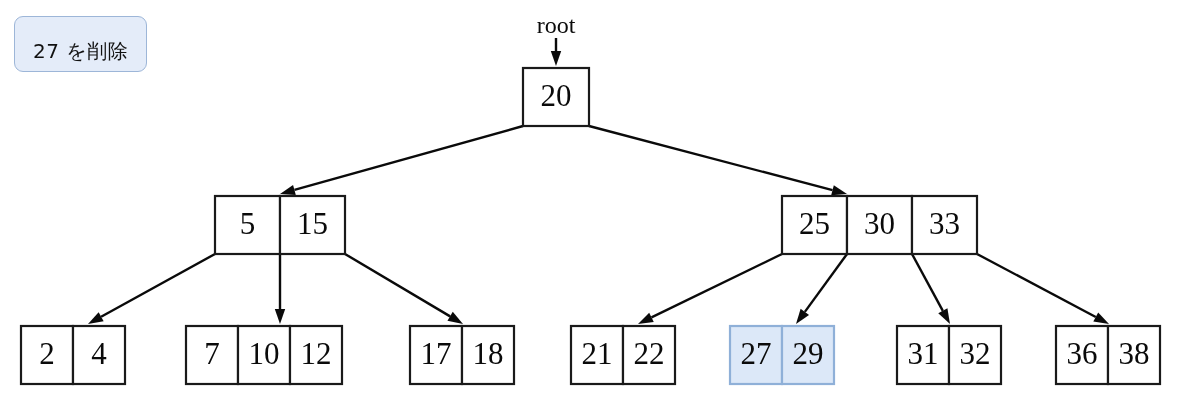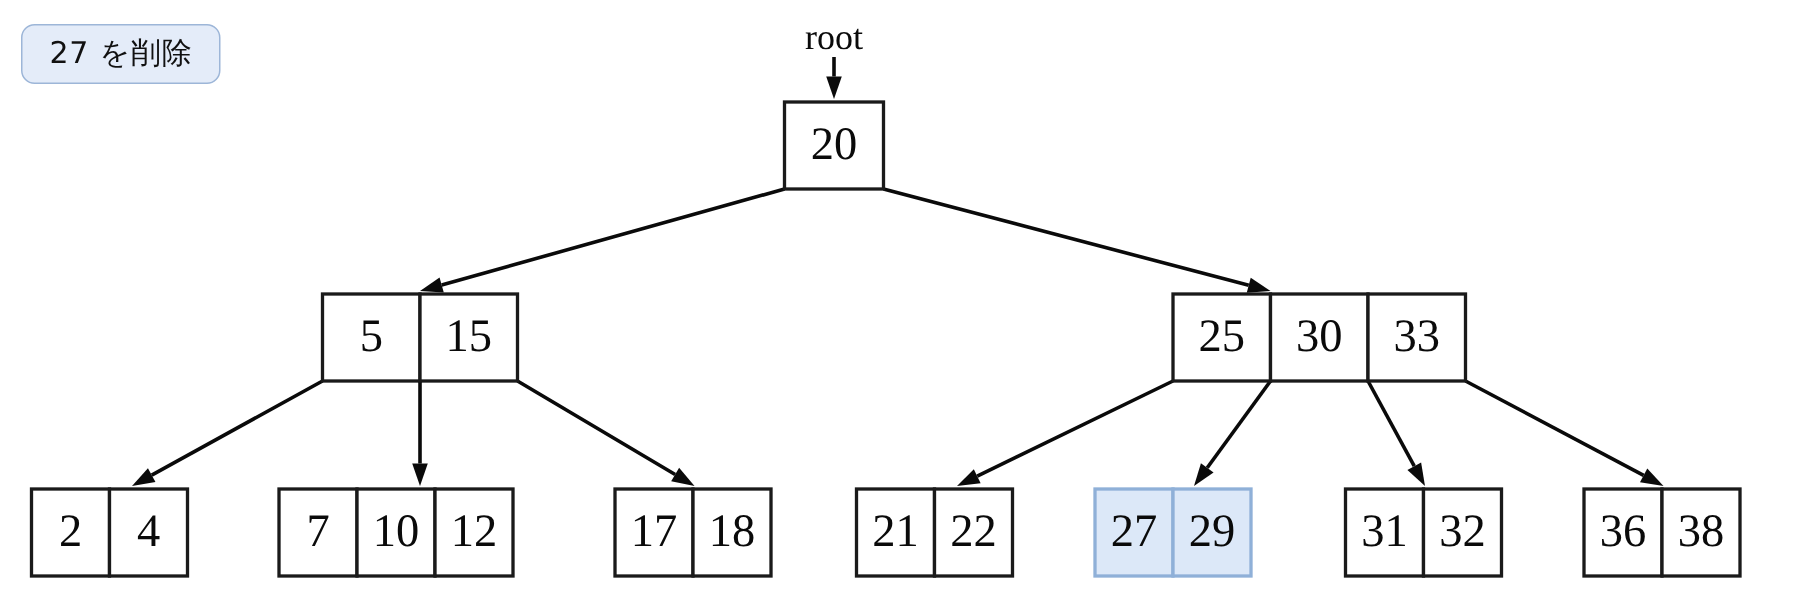--- a/index.html
+++ b/index.html
@@ -19,21 +19,21 @@
     left: 0;
     top: 0;
     width: 1200px;
     height: 404px;
   }
   .op-badge {
     position: absolute;
     left: 14px;
     top: 16px;
     box-sizing: border-box;
-    padding: 6px 18px 7px 18px;
+    padding: 22px 18px 7px 18px;
     border: 1px solid #9db6d8;
     border-radius: 9px;
     background: #e4ecf9;
     color: #111111;
     font-family: "DejaVu Sans", "Liberation Sans", sans-serif;
     font-size: 20px;
     line-height: 1.25;
     letter-spacing: 0.5px;
     white-space: nowrap;
   }

